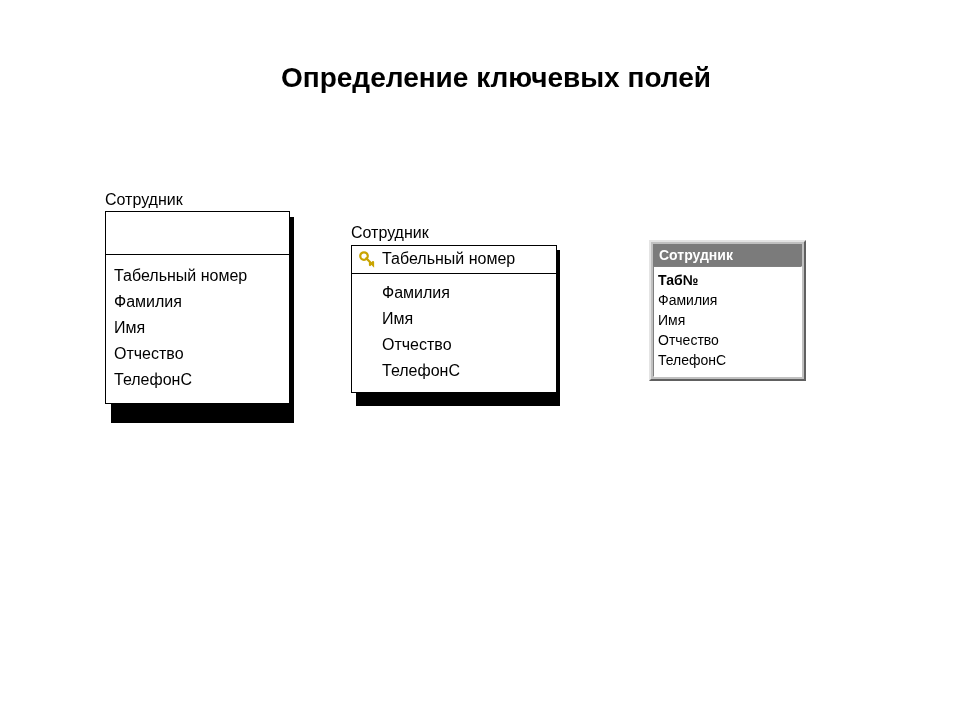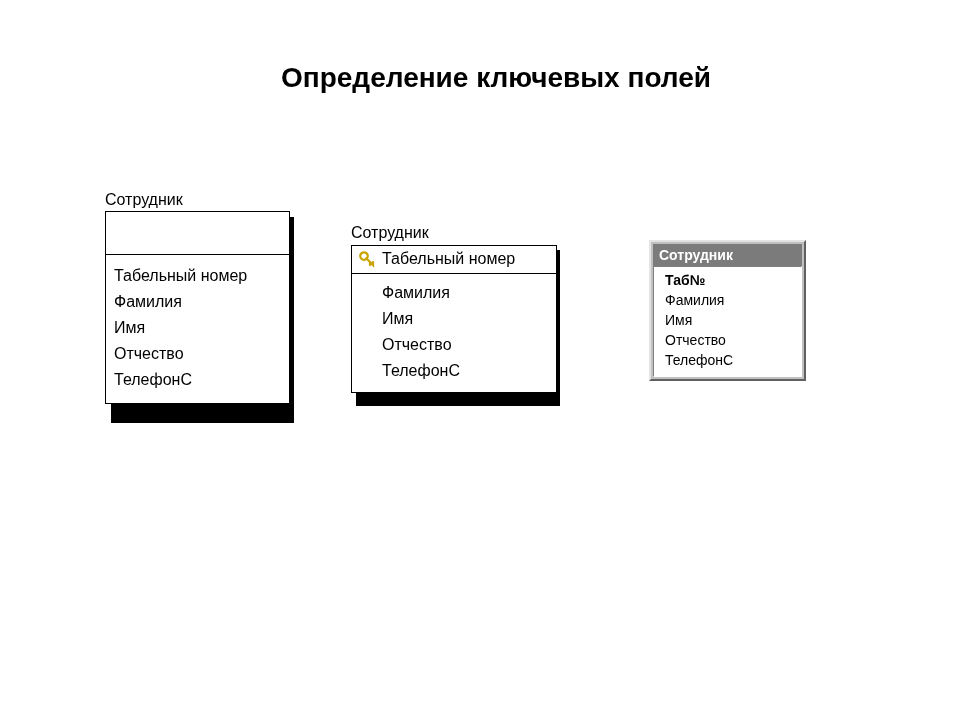--- a/index.html
+++ b/index.html
@@ -135,21 +135,21 @@
       font-size: 14px;
       font-weight: bold;
       padding: 3px 6px;
     }
     .table3-body {
       background: #fff;
       border-top: 1px solid #808080;
       border-left: 1px solid #808080;
       border-right: 1px solid #fff;
       border-bottom: 1px solid #fff;
-      padding: 3px 6px 6px 11px;
+      padding: 3px 6px 6px 4px;
     }
     .table3-body .pk {
       font-size: 14px;
       font-weight: bold;
       color: #000;
       line-height: 20px;
     }
     .table3-body .fld {
       font-size: 14px;
       color: #000;

